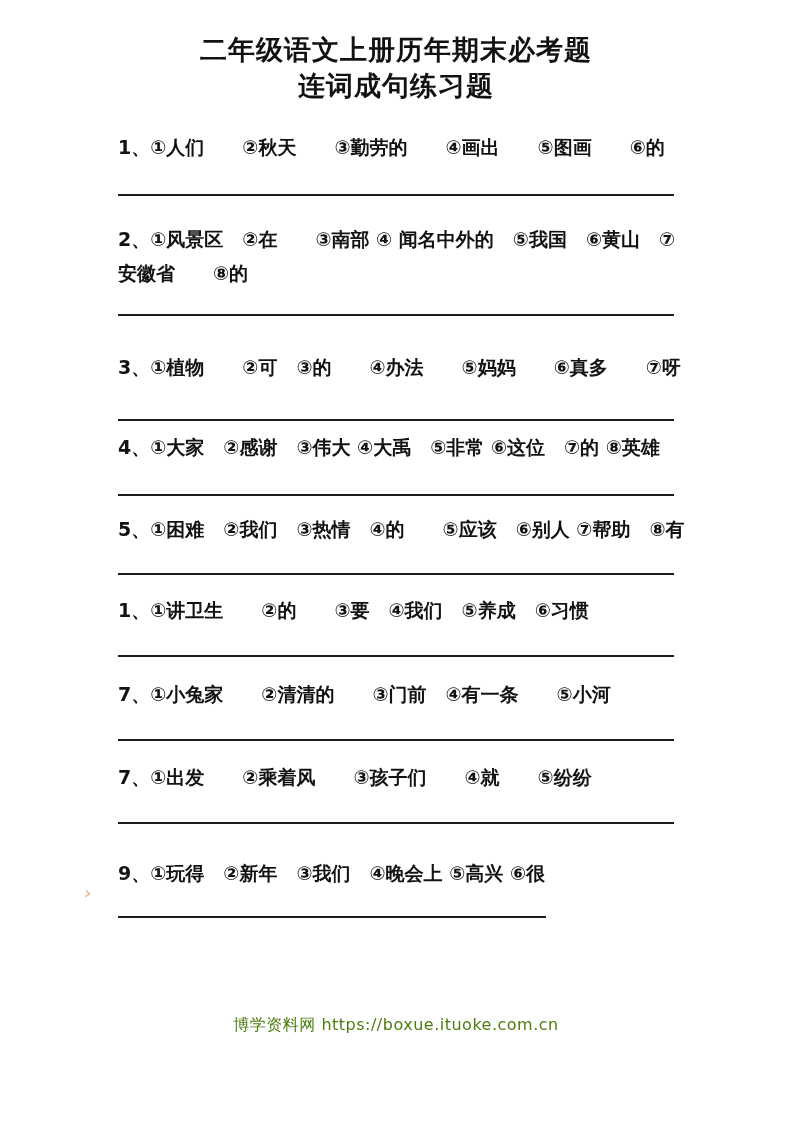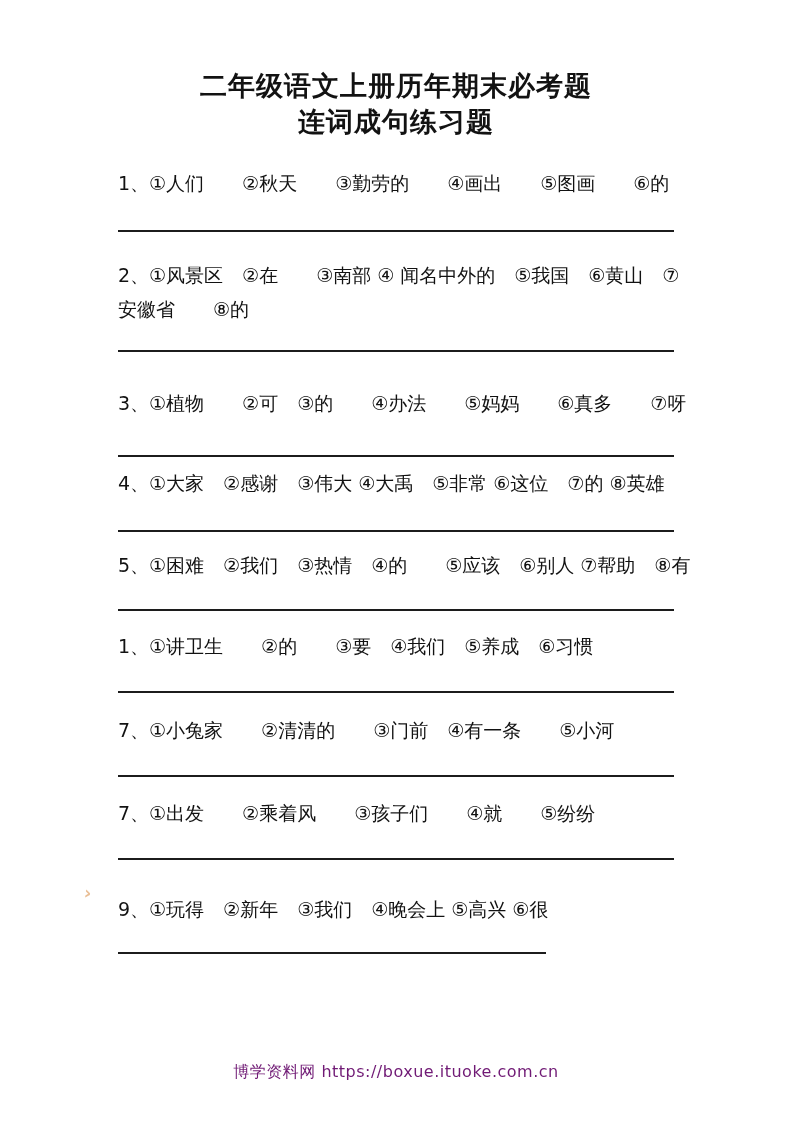--- a/index.html
+++ b/index.html
@@ -6,56 +6,56 @@
   .page {
     position: relative;
     width: 792px;
     height: 1122px;
     background: #ffffff;
     overflow: hidden;
     font-family: "DejaVu Sans", sans-serif;
     color: #121212;
   }
   .titles {
-    padding-top: 68px;
+    padding-top: 32px;
     text-align: center;
     font-weight: 700;
     font-size: 27px;
     line-height: 36px;
     letter-spacing: 1px;
   }
   .content {
     margin-left: 118px;
     width: 650px;
   }
   .instruction {
     margin-top: 28px;
     font-size: 20px;
     font-weight: 700;
     white-space: pre;
   }
   .item-text {
     font-size: 19px;
-    font-weight: 400;
+    font-weight: 700;
     line-height: 34px;
     white-space: pre;
   }
   .answer-line {
     width: 556px;
     height: 0;
     border-top: 2px solid #1c1c1c;
   }
   .answer-line.short { width: 428px; }
   .footer {
     position: absolute;
     left: 0;
-    top: 1062px;
+    top: 1015px;
     width: 792px;
     text-align: center;
-    color: #701a75;
+    color: #4d7c0f;
     font-size: 16px;
     font-weight: 400;
     letter-spacing: 0.5px;
   }
   .scan-artifact {
     position: absolute;
     left: 84px;
     top: 882px;
     color: #e3aa74;
     font-size: 18px;

